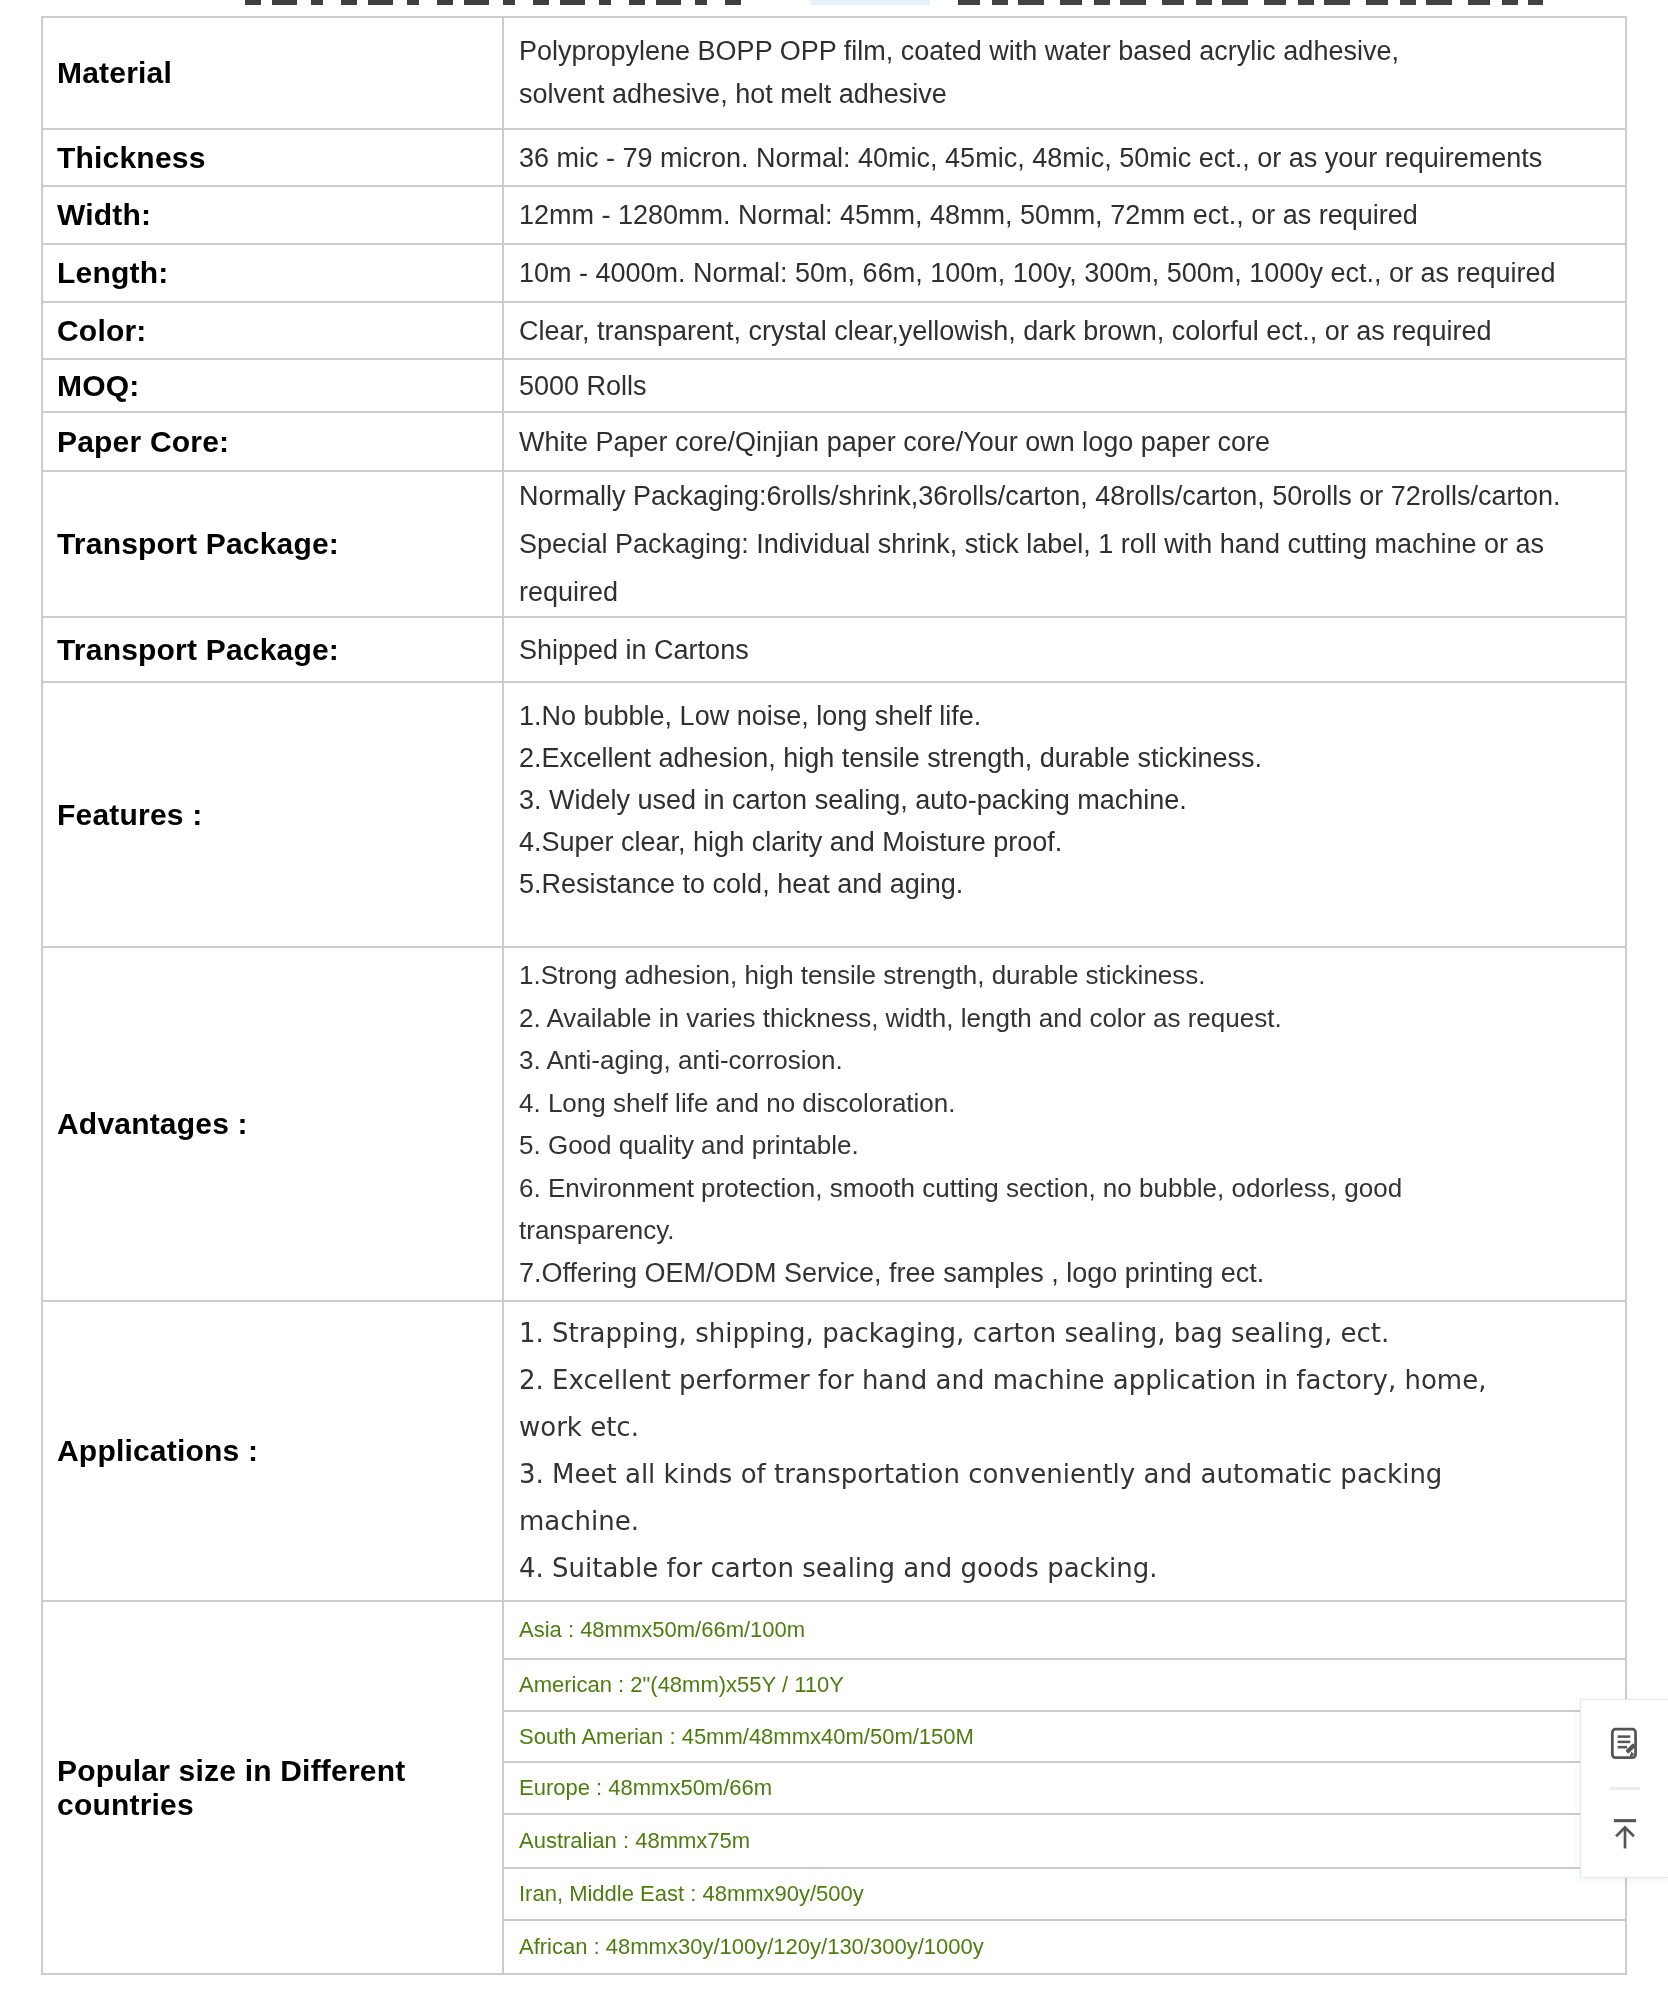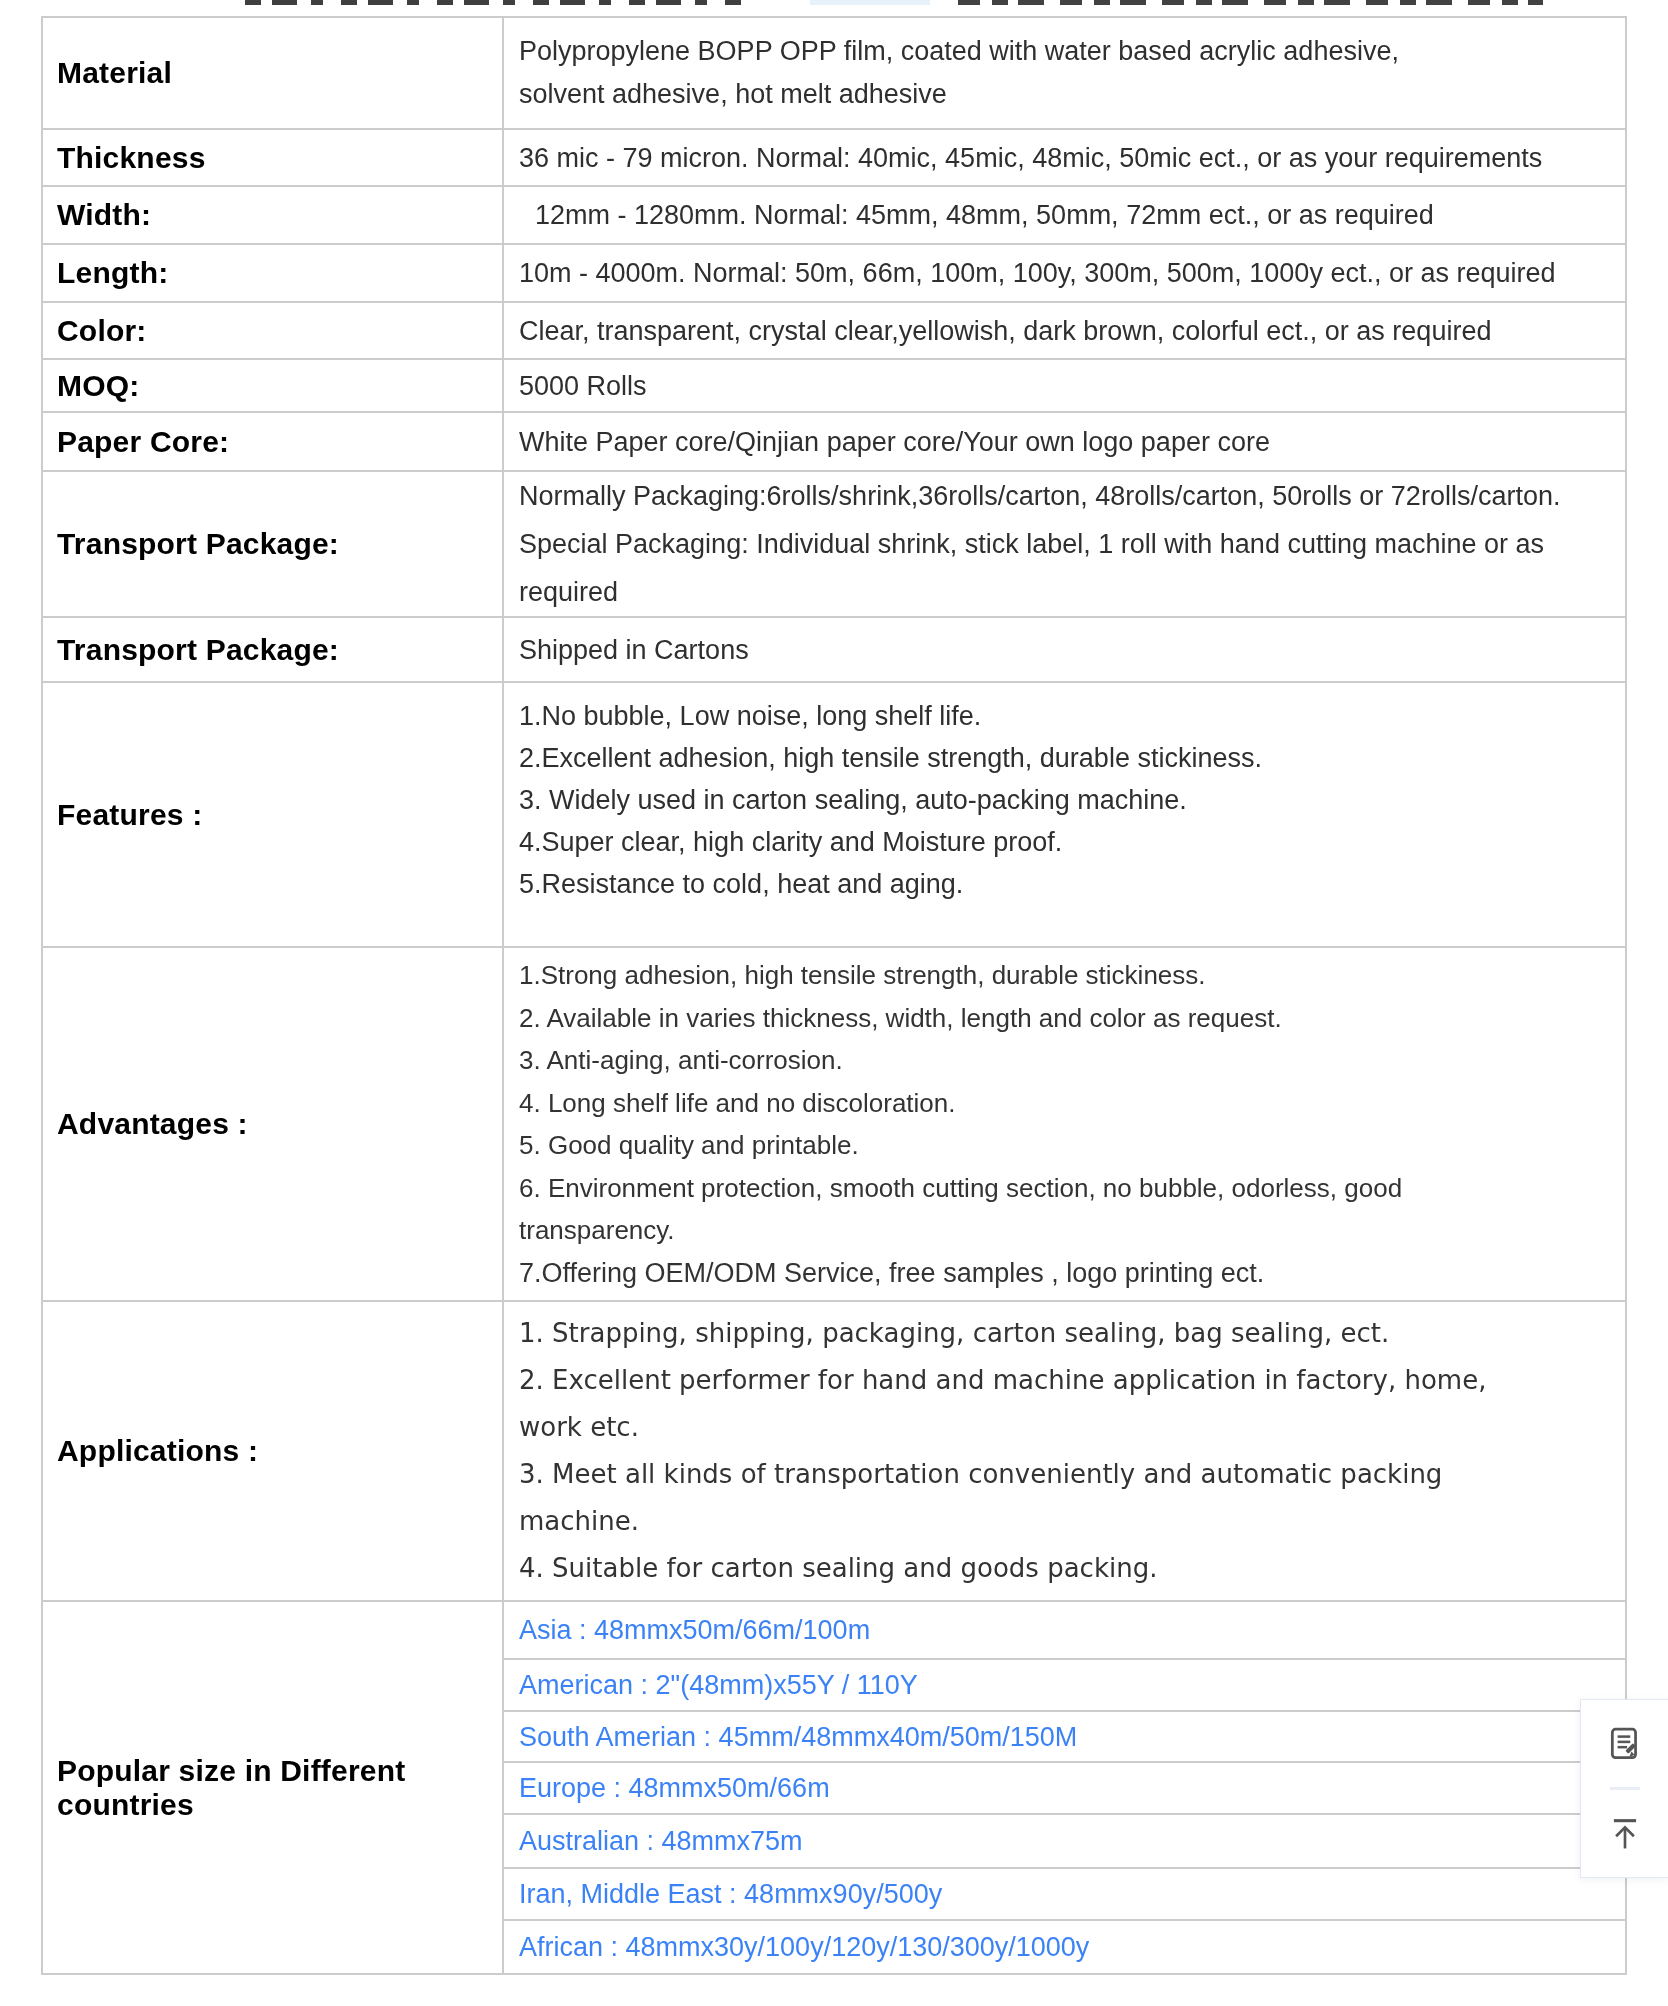--- a/index.html
+++ b/index.html
@@ -19,38 +19,38 @@
   .spec-table { position:absolute; left:41px; top:16px; width:1586px; border:2px solid #cccccc; background:#ffffff; }
   .row { display:flex; border-bottom:2px solid #cccccc; }
   .row:last-child { border-bottom:none; }
   .cell-label { width:461px; border-right:2px solid #cccccc; display:flex; align-items:center; padding-left:14px; }
   .cell-label span { font-weight:bold; font-size:30px; color:#000000; letter-spacing:.2px; }
   .cell-value { flex:1; display:flex; flex-direction:column; justify-content:center; padding-left:15px; padding-right:10px; }
   .cell-value .line { font-size:27px; color:#2f2f2f; line-height:42px; white-space:nowrap; }
 
   .h-material  { height:112px; } .h-material .line { line-height:43px; }
   .h-thickness { height:57px; }
-  .h-width     { height:58px;gap:16px; }
+  .h-width     { height:58px; }
   .h-length    { height:58px; }
   .h-color     { height:57px; }
   .h-moq       { height:53px;justify-content:space-between; }
   .h-core      { height:59px; }
   .h-tpack     { height:146px; } .h-tpack .line { line-height:48px; }
   .h-tpack2    { height:65px; }
   .h-features  { height:265px; } .h-features .cell-value { justify-content:flex-start; padding-top:12px; }
   .h-adv       { height:354px; } .h-adv .cell-value { justify-content:center; }
   .h-adv .line { font-family:Liberation Sans, sans-serif; font-size:26px; line-height:42.5px; color:#333333; }
   .h-adv .line.font-regular { font-family:"Liberation Sans", sans-serif; font-size:27px; }
   .h-app       { height:300px; }
   .h-app .line { font-family:"DejaVu Sans", sans-serif; font-size:26px; line-height:47px; color:#333333; }
   .h-popular   { height:371px; }
   .h-popular .cell-value { padding:0; display:block; }
   .subrow { display:flex; align-items:center; padding-left:15px; border-bottom:2px solid #cccccc; }
   .subrow:last-child { border-bottom:none; }
-  .subrow .line { font-size:27px; color:#3b82f6; white-space:nowrap; }
+  .subrow .line { font-size:22px; color:#4d7c0f; white-space:nowrap; }
   .sr-0{height:58px;} .sr-1{height:52px;} .sr-2{height:51px;} .sr-3{height:52px;}
   .sr-4{height:54px;} .sr-5{height:52px;} .sr-6{height:52px;}
 
   
   .float-panel { position:absolute; left:1580px; top:1699px; width:88px; height:179px;
     background:#ffffff; border:1px solid #e3e9f2; border-right:none;
     box-shadow:0 2px 8px rgba(60,80,120,.08); display:flex; flex-direction:column; }
   .float-btn { flex:1; display:flex; align-items:center; justify-content:center; cursor:pointer; }
   .panel-divider { align-self:center; width:30px; height:3px; background:#e9eef5; }
   .icon-svg { display:block; }

